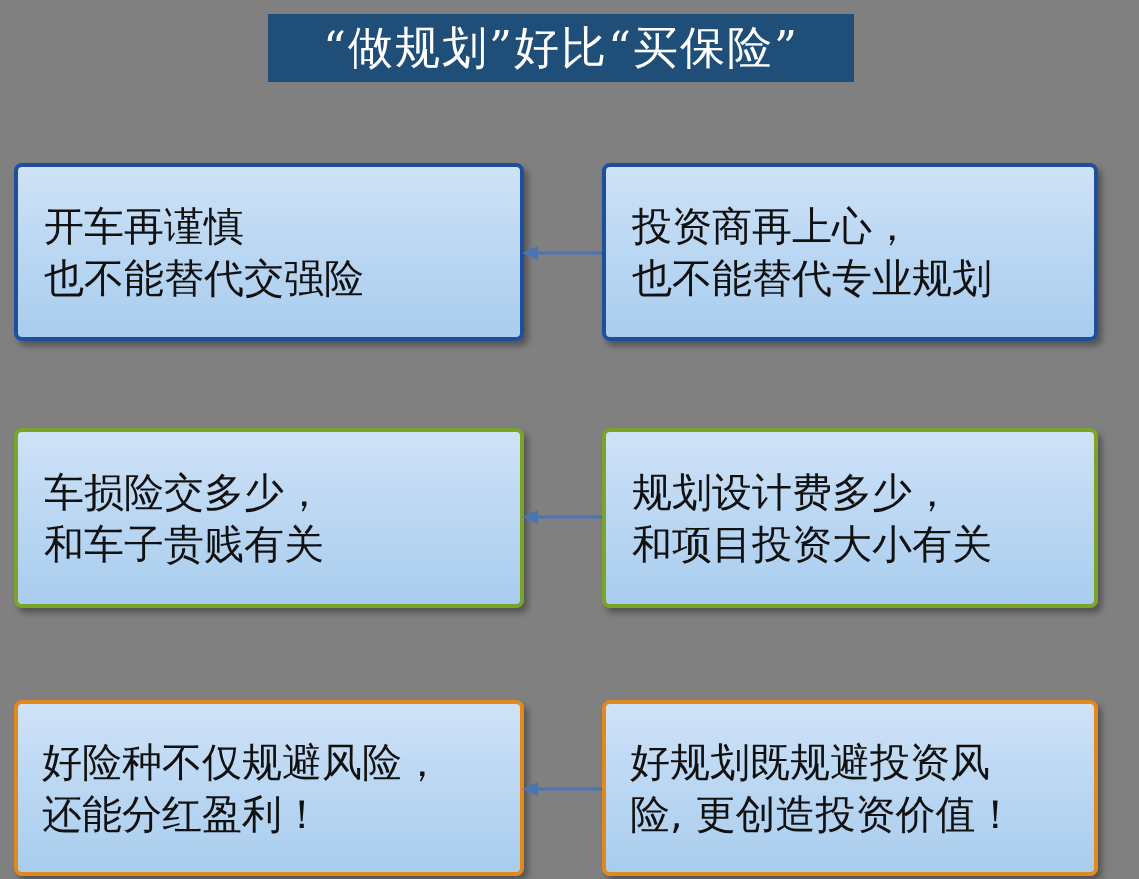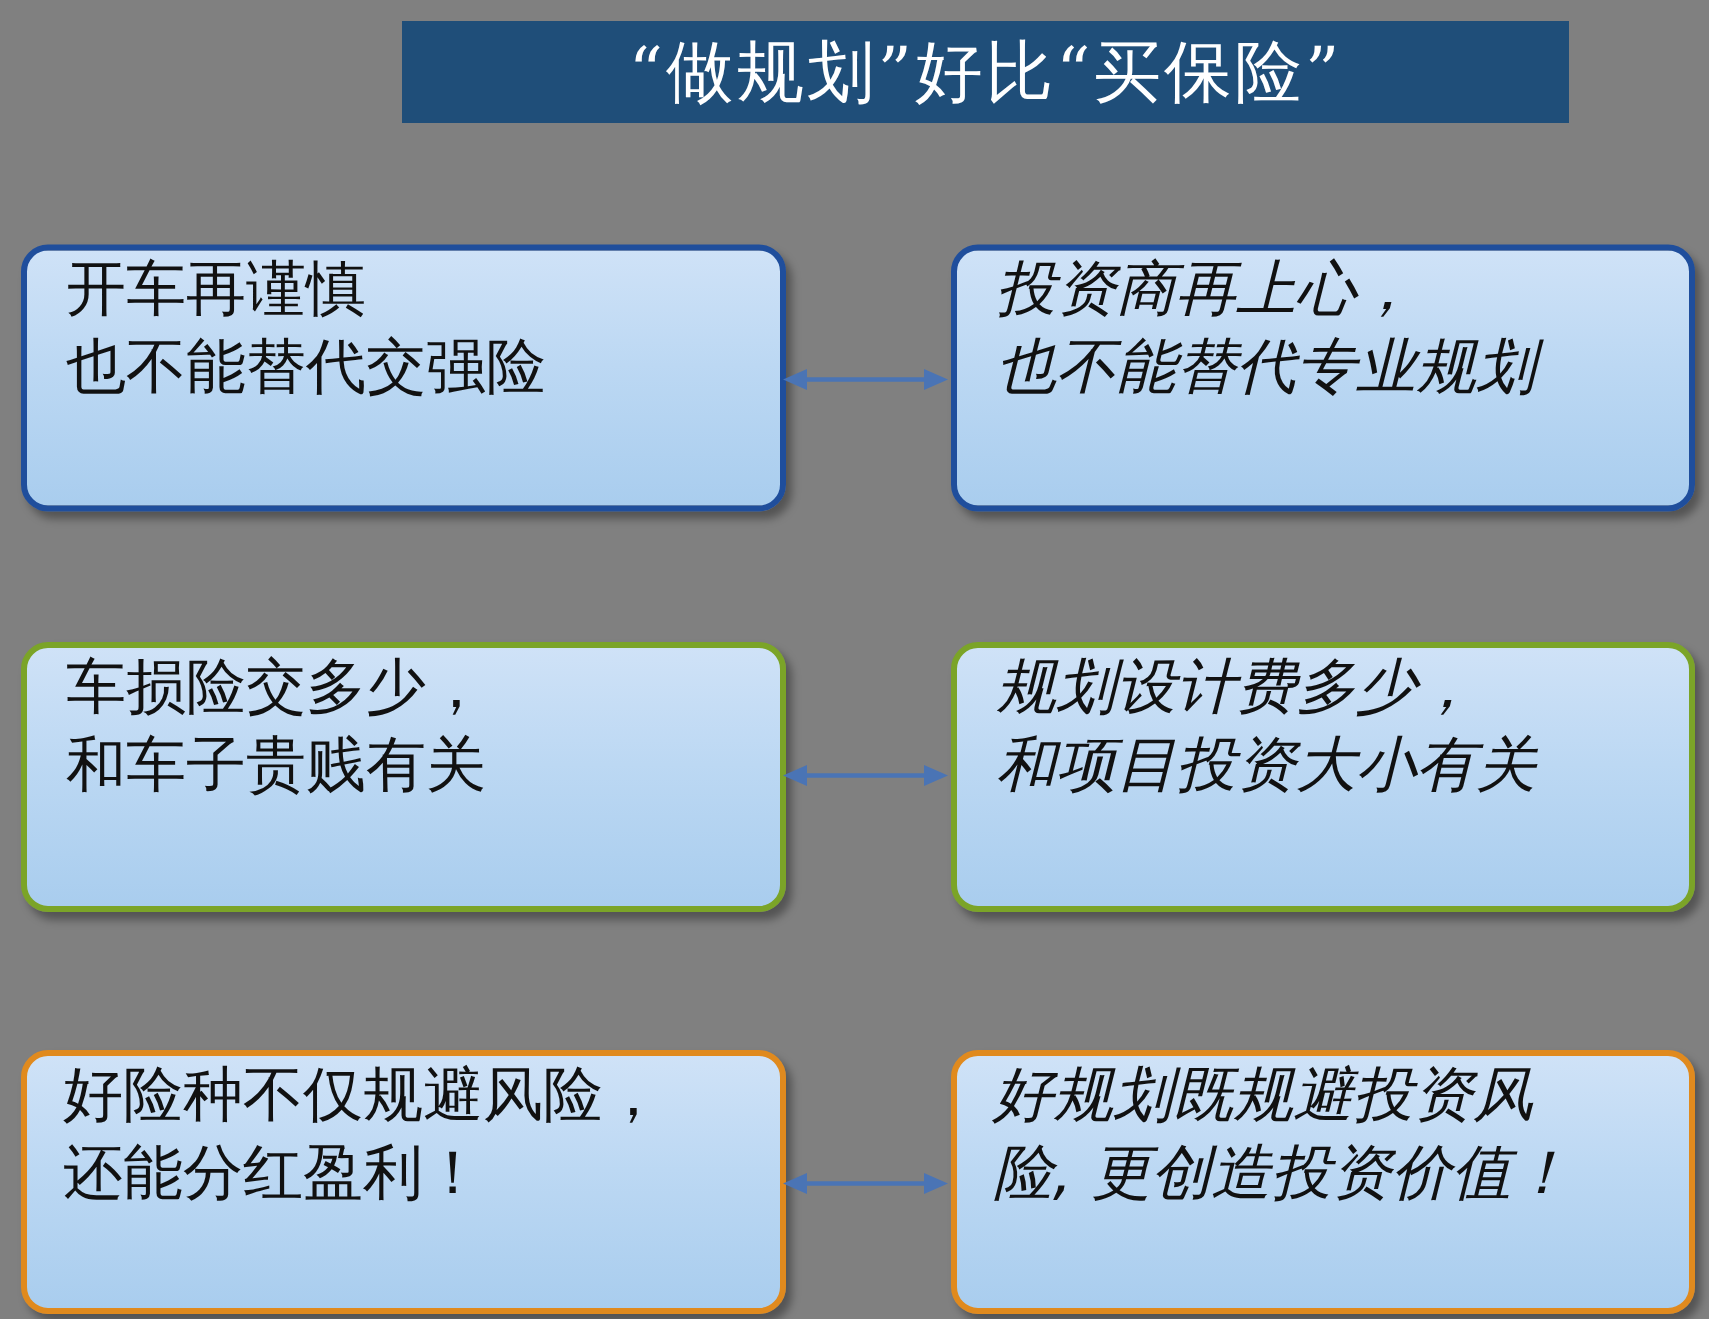--- a/index.html
+++ b/index.html
@@ -13,62 +13,62 @@
     font-family: "Liberation Sans", sans-serif;
     overflow: hidden;
     position: relative;
   }
 
   
   #title-banner {
     position: absolute;
     left: 268px;
     top: 14px;
-    width: 778px;
+    width: 586px;
     height: 68px;
     background: #1F4E79;
     display: flex;
     align-items: center;
     justify-content: center;
     box-sizing: border-box;
   }
   #title-banner .title-text {
     color: #FFFFFF;
     font-size: 45px;
     letter-spacing: 2px;
     font-family: "DejaVu Serif", serif;
     white-space: nowrap;
   }
 
   
   .box {
     position: absolute;
     box-sizing: border-box;
-    border-radius: 18px;
+    border-radius: 8px;
     display: flex;
-    align-items: flex-start;
+    align-items: center;
     padding-left: 26px;
     background: linear-gradient(to bottom, #cfe2f7 0%, #bcd8f3 45%, #a9cdee 100%);
     box-shadow: 4px 5px 6px rgba(0,0,0,0.35);
   }
   .box .box-text {
     color: #111111;
     font-size: 40px;
     line-height: 52px;
     white-space: pre-line;
     font-family: "DejaVu Sans", "Liberation Sans", sans-serif;
   }
 
   .row1 { border: 4px solid #1F4E9C; }
   .row2 { border: 4px solid #7BA428; }
   .row3 { border: 4px solid #E08A1E; padding-left: 24px; }
 
   
   .col-left  { left: 14px;  width: 510px; }
-  .col-right { left: 634px; width: 496px; font-style: italic; }
+  .col-right { left: 602px; width: 496px; }
 
   .r1 { top: 163px; height: 178px; }
   .r2 { top: 428px; height: 180px; }
   .r3 { top: 700px; height: 176px; }
 
   
   .arrow {
     position: absolute;
     height: 22px;
     width: 110px;

